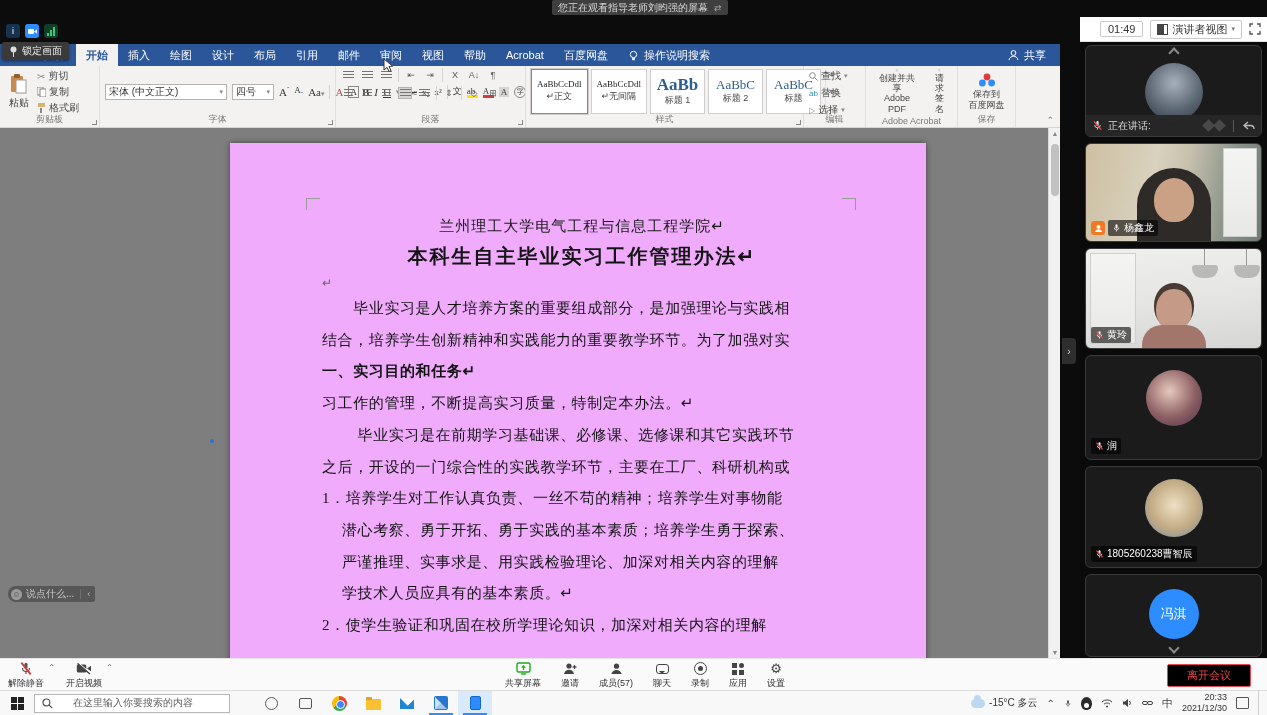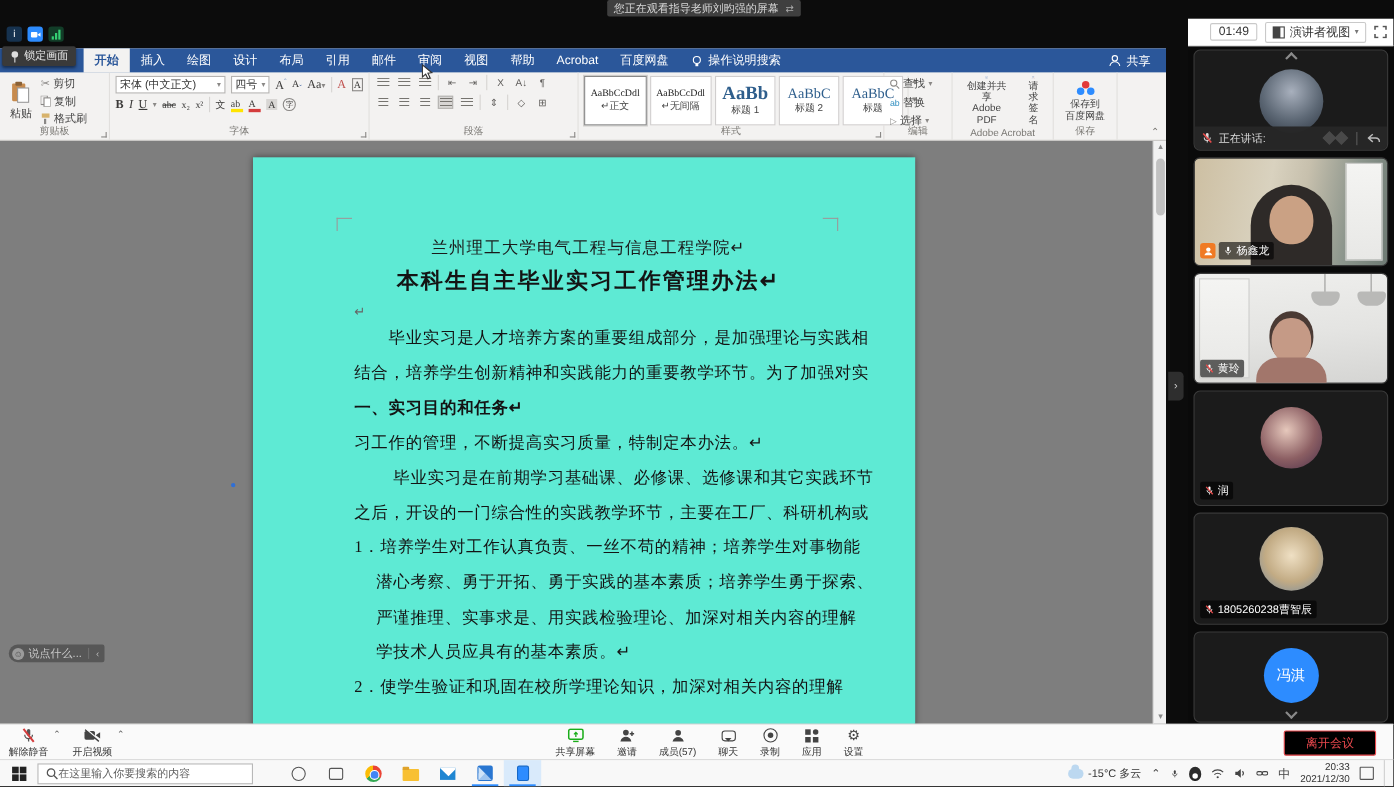--- a/index.html
+++ b/index.html
@@ -55,21 +55,21 @@
   .sprev{font-family:"Liberation Serif",serif;color:#222;line-height:1}
   .sprev[data-size="sm"]{font-size:9px}
   .sprev[data-size="md"]{font-size:13px;color:#2e5e8c}
   .sprev[data-size="lg"]{font-size:17px;font-weight:bold;color:#2e5e8c}
   .sname{font-size:9px;color:#444}
   .sscroll{display:flex;flex-direction:column;justify-content:space-between;border-left:1px solid #e1dfdd;padding:1px 2px;color:#8a8886;font-size:7px}
   .acol{display:flex;flex-direction:column;align-items:center;gap:1px;justify-content:center;padding:0 4px;text-align:center;line-height:1.15}
   .ribbon-collapse{position:absolute;right:6px;bottom:2px;color:#7a7874;font-size:9px}
 
   .canvas{position:relative;height:530px;background:#7e7e7e;overflow:hidden}
-  .page{position:absolute;left:230px;top:15px;width:602px;height:540px;background:#5eead4;box-shadow:0 0 6px rgba(0,0,0,.45)}
+  .page{position:absolute;left:230px;top:15px;width:696px;height:540px;background:#f0abfc;box-shadow:0 0 6px rgba(0,0,0,.45)}
   .pgmark{position:absolute;width:14px;height:12px}
   .pgmark.l{left:76px;top:55px;border-left:1px solid #9a9a9a;border-top:1px solid #9a9a9a}
   .pgmark.r{right:70px;top:55px;border-right:1px solid #9a9a9a;border-top:1px solid #9a9a9a}
   .page-inner{padding:70px 84px 0 92px;font-family:"Liberation Serif",serif;color:#141414}
   .dtitle1{text-align:center;font-size:15px;line-height:26px;letter-spacing:1px;color:#1a1a1a}
   .dtitle2{text-align:center;font-size:20px;line-height:34px;font-weight:bold;letter-spacing:2px}
   .docline{font-size:15px;line-height:31.7px;white-space:pre;letter-spacing:.6px}
   .docline[data-s="h"]{font-weight:bold}
   .docline[data-s="pmark"]{line-height:20px;color:#666;font-size:12px}
   .bluedot{position:absolute;left:210px;top:311px;width:4px;height:4px;border-radius:50%;background:#2f6fd6}
@@ -139,21 +139,21 @@
   .grid-ic i:nth-child(2){border-radius:50%}
   .gear{font-size:13px;color:#444;line-height:1}
   .chat-ic{width:13px;height:10px;border:1.5px solid #444;border-radius:3px;position:relative}
   .chat-ic::after{content:"";position:absolute;left:2px;bottom:-4px;border:3px solid transparent;border-top-color:#444}
 
   
   .taskbar{position:absolute;left:0;top:690px;width:1267px;height:25px;background:#f8f8f8;border-top:1px solid #dcdcdc;display:flex;align-items:center;z-index:30}
   .tb-ic{width:34px;height:24px;display:flex;align-items:center;justify-content:center}
   .winlogo{display:grid;grid-template-columns:6px 6px;grid-gap:1px}
   .winlogo i{width:6px;height:6px;background:#222;display:block}
-  .searchbox{width:196px;height:19px;background:#fff;border:1px solid #b8b8b8;display:flex;align-items:center;gap:0;padding:0 7px;margin-right:24px}
+  .searchbox{width:196px;height:19px;background:#fff;border:1px solid #b8b8b8;display:flex;align-items:center;gap:20px;padding:0 7px;margin-right:24px}
   .searchbox .ph{font-size:10px;color:#5f5f5f;white-space:nowrap}
   .cortana{width:13px;height:13px;border:1.5px solid #555;border-radius:50%}
   .taskview{width:13px;height:11px;border:1.5px solid #555;border-radius:2px}
   .chrome{width:15px;height:15px;border-radius:50%;background:conic-gradient(#ea4335 0 33%,#34a853 0 66%,#fbbc05 0 100%);position:relative}
   .chrome::after{content:"";position:absolute;left:4px;top:4px;width:7px;height:7px;border-radius:50%;background:#4285f4;border:1.5px solid #fff}
   .folder{width:15px;height:11px;background:#f8c032;border-radius:1px;position:relative;margin-top:2px}
   .folder::before{content:"";position:absolute;left:0;top:-2px;width:6px;height:3px;background:#e0a32a;border-radius:1px 1px 0 0}
   .mailic{width:14px;height:11px;background:#1f86d2;position:relative;overflow:hidden}
   .mailic::after{content:"";position:absolute;left:1px;top:-5px;width:12px;height:10px;background:#fff;transform:rotate(45deg)}
   .bluesq{width:14px;height:14px;background:#2976d1;border-radius:2px;position:relative;overflow:hidden}
@@ -279,21 +279,21 @@
                 <rect x="1" y="0" width="7" height="4" fill="#d8b36c"></rect>
                 <rect x="3" y="5" width="2" height="5" fill="#8a8886"></rect>
               </svg>
               <span class="lbl">格式刷</span>
             </span>
         </div>
         <span class="glabel">剪贴板</span>
         <span class="launch"></span>
       </div>
 
-      <div class="rgroup fontgrp" style="width:236px;flex-direction:column">
+      <div class="rgroup fontgrp" style="width:236px;flex-direction:row">
         <div class="frow">
           <span class="selbox" style="width:122px">
               <span>宋体 (中文正文)</span>
               <span style="color:#8a8886;font-size:7px">▾</span>
             </span>
           <span class="selbox" style="width:42px">
               <span>四号</span>
               <span style="color:#8a8886;font-size:7px">▾</span>
             </span>
           <span class="tok"><span>A</span><sup style="font-size:7px;color:#2b579a">ˆ</sup></span>

